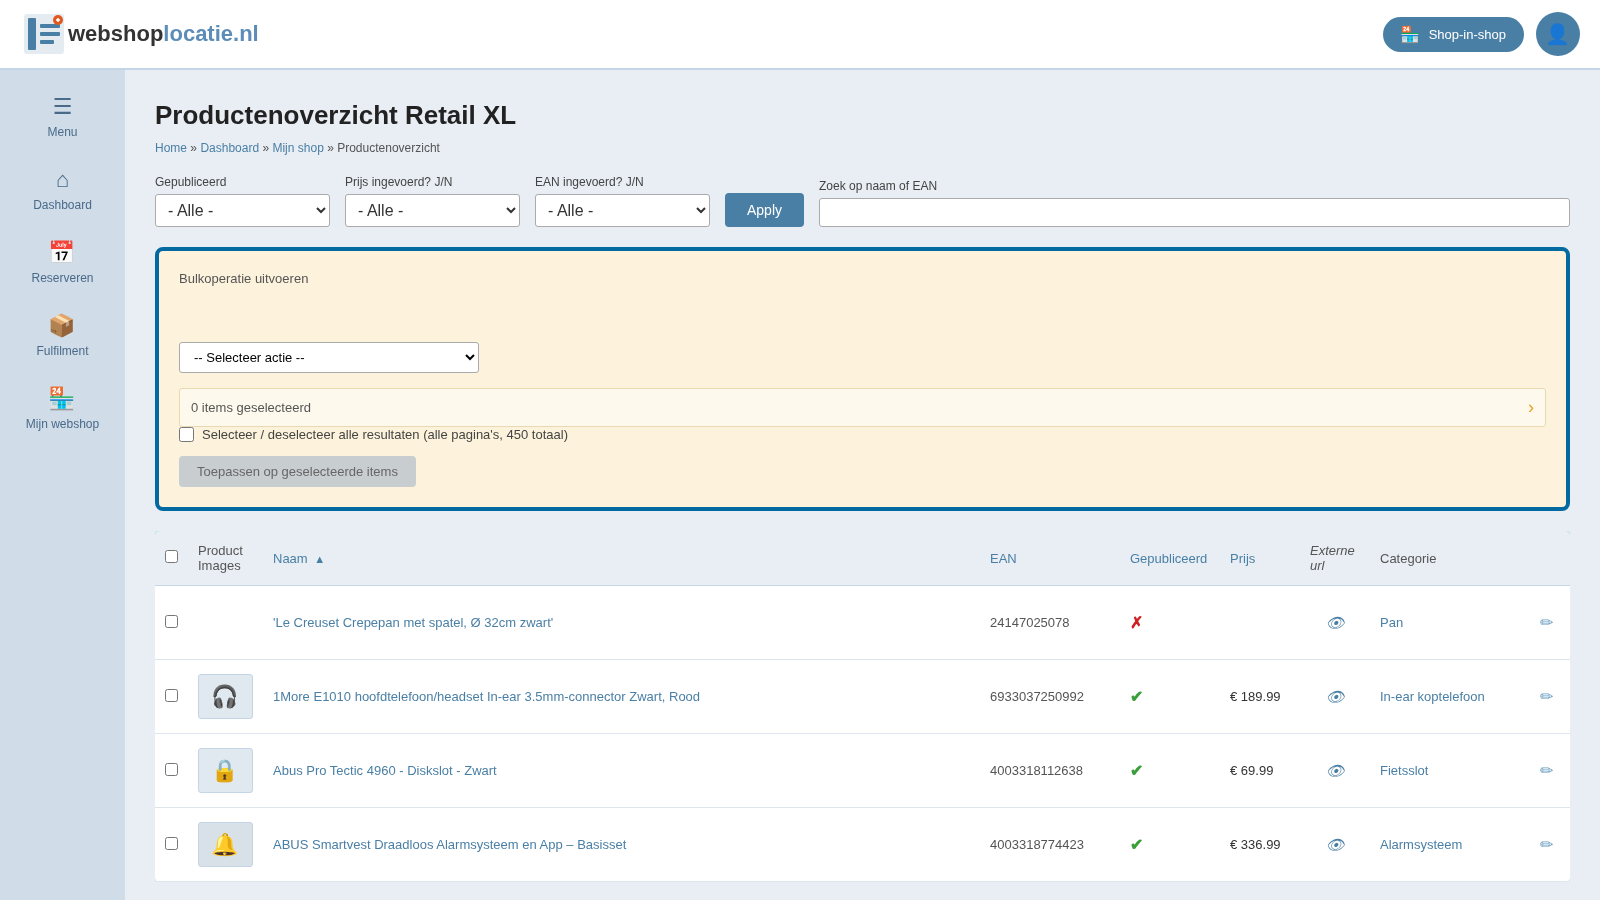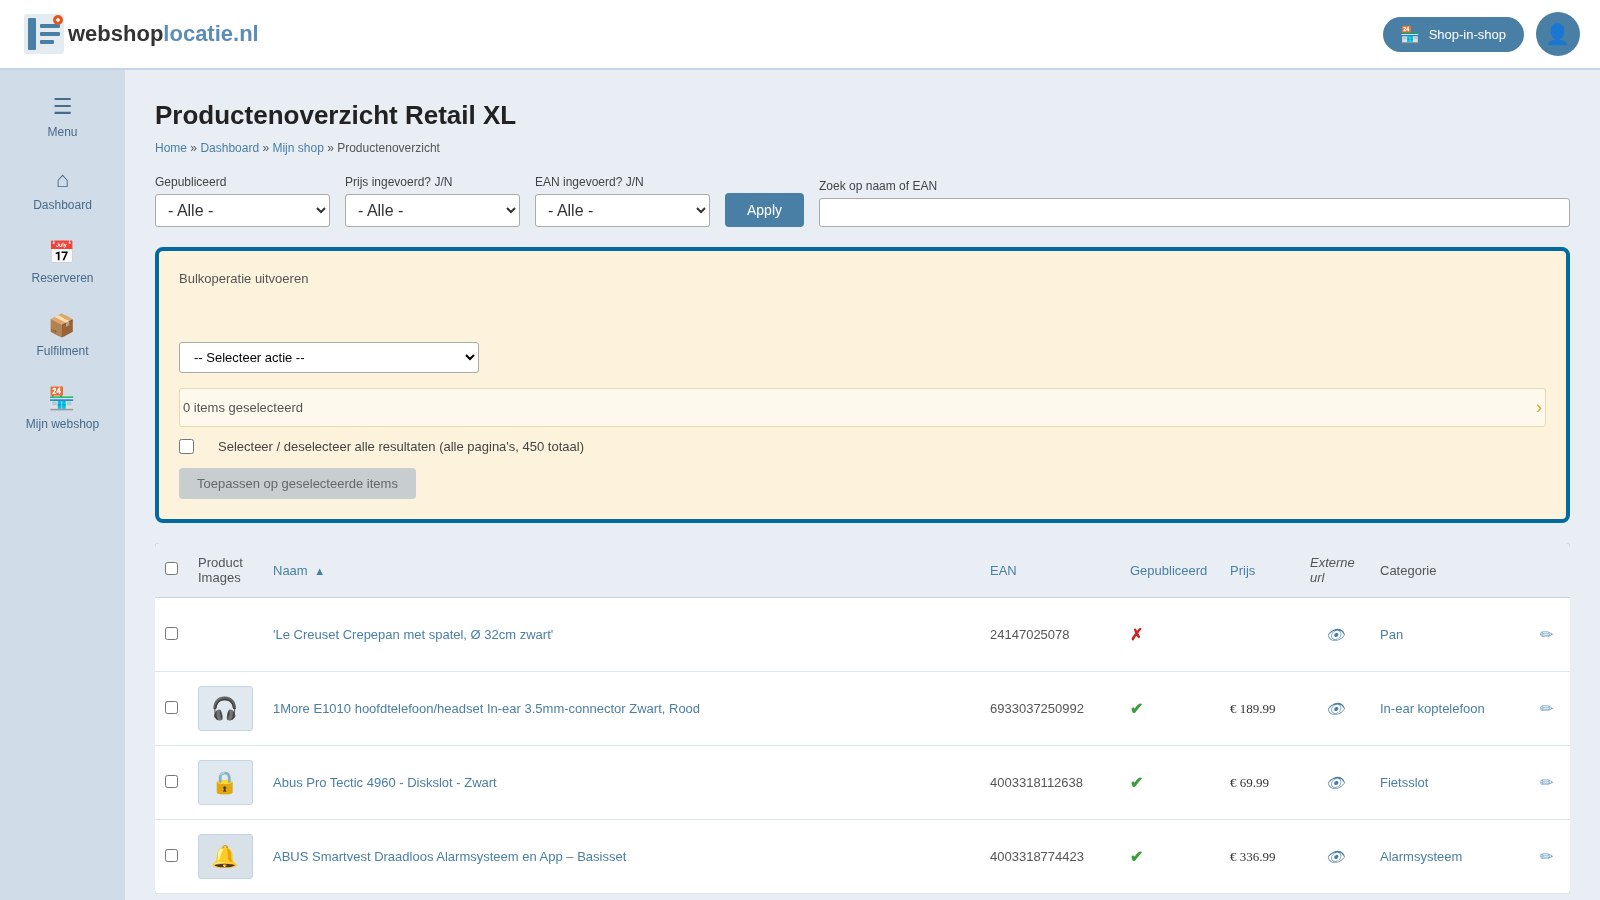--- a/index.html
+++ b/index.html
@@ -198,37 +198,36 @@
       padding: 6px 10px;
       font-size: 13px;
       background: #fff;
       min-width: 300px;
       margin-top: 48px;
     }
     .items-selected-bar {
       background: #fef9ed;
       border: 1px solid #e8d9b0;
       border-radius: 3px;
-      padding: 8px 3px;
+      padding: 8px 11px;
       margin-top: 15px;
       display: flex;
       justify-content: space-between;
       align-items: center;
       color: #555;
       font-size: 13px;
     }
     .items-selected-bar .chevron {
       color: #e8a020;
       font-size: 18px;
     }
     .select-all-row {
       display: flex;
       align-items: flex-end;
-      gap: 24px;
-      margin-top: 12px;
+      gap: 8px;
       font-size: 13px;
       color: #444;
     }
     .select-all-row input[type="checkbox"] {
       width: 15px;
       height: 15px;
     }
     .apply-selected-btn {
       background: #c8cdd0;
       color: #666;
@@ -292,21 +291,20 @@
       font-size: 16px;
       font-weight: bold;
     }
     .check-no {
       color: #cc2222;
       font-size: 16px;
       font-weight: bold;
     }
     .price-text {
       color: #333;
-      font-family: Liberation Serif, serif;
     }
     .eye-icon {
       color: #4a7fa5;
       font-size: 15px;
       cursor: pointer;
     }
     .edit-icon {
       color: #6a9ec0;
       font-size: 16px;
       cursor: pointer;

